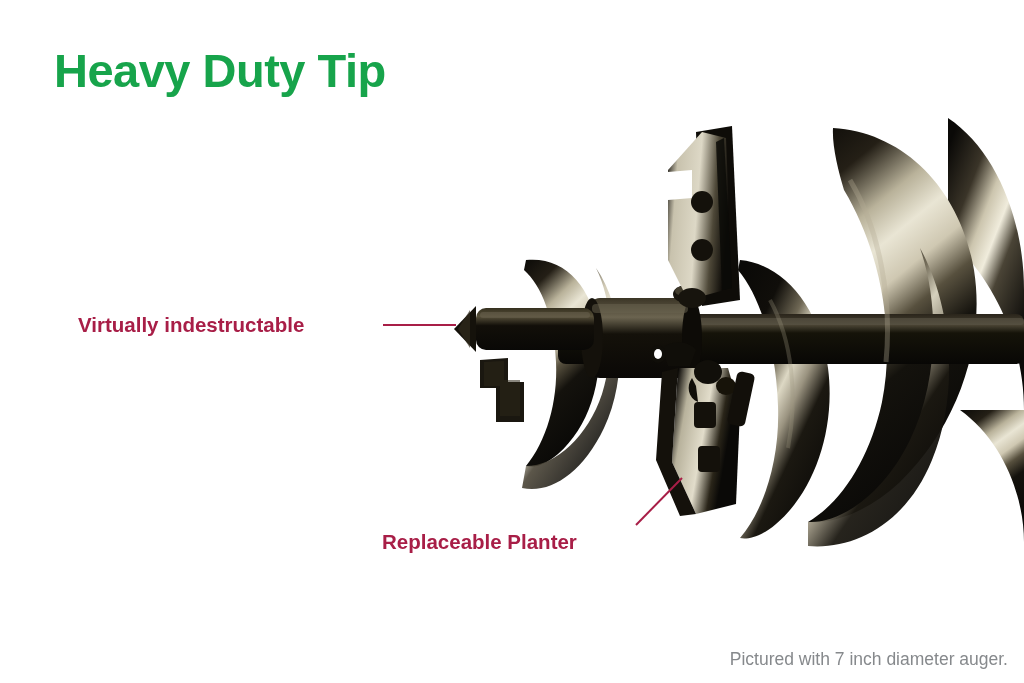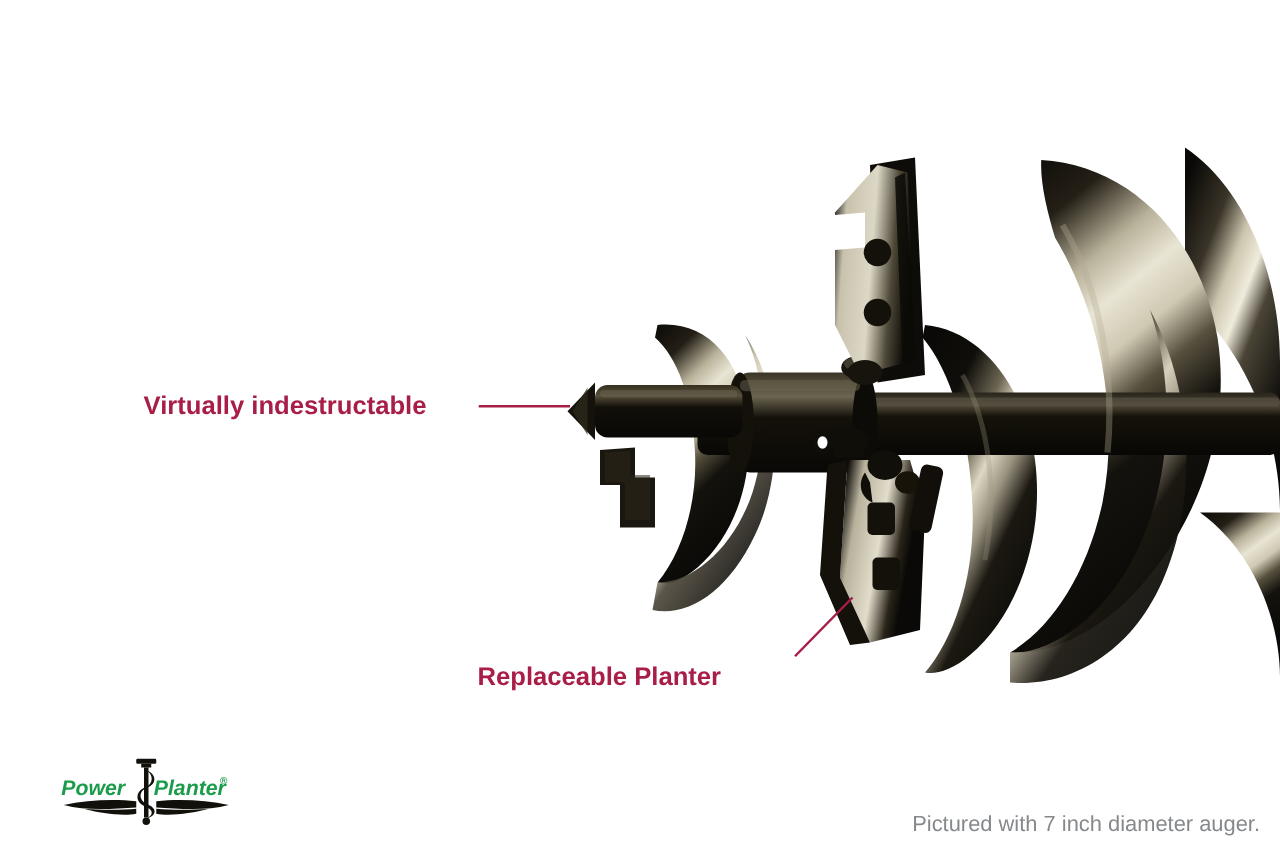--- a/index.html
+++ b/index.html
@@ -36,21 +36,21 @@
   .callout-label {
     position: absolute;
     color: #a81e47;
     font-weight: bold;
     line-height: 1.28;
   }
   #callout-tip-label {
     left: 78px;
     top: 312px;
     width: 300px;
-    text-align: center;
+    text-align: left;
     font-size: 20.5px;
   }
   #callout-blades-label {
     left: 382px;
     top: 529px;
     font-size: 20.5px;
     white-space: nowrap;
   }
 
   
@@ -98,20 +98,21 @@
     top: 110px;
     width: 584px;
     height: 440px;
   }
 </style>
 </head>
 <body>
 
 <div id="canvas">
 
+  <div id="page-title">Heavy Duty Tip</div>
 
   <div id="product-image">
     <svg width="584" height="440" viewBox="0 0 584 440" xmlns="http://www.w3.org/2000/svg" aria-hidden="true">
       <defs>
 
         <linearGradient id="flightA" x1="0" y1="0" x2="0.35" y2="1">
           <stop offset="0%" stop-color="#0b0a07"></stop>
           <stop offset="16%" stop-color="#241f16"></stop>
           <stop offset="30%" stop-color="#b9b29a"></stop>
           <stop offset="40%" stop-color="#e9e5d4"></stop>
@@ -259,38 +260,14 @@
 
   <div id="callout-blades-label" class="callout-label">Replaceable Planter</div>
   <div id="leader-line-blades">
     <svg width="60" height="60" viewBox="0 0 60 60" xmlns="http://www.w3.org/2000/svg" aria-hidden="true">
       <line x1="6" y1="55" x2="52" y2="8" stroke="#a81e47" stroke-width="2"></line>
     </svg>
   </div>
 
   <div id="footer-caption">Pictured with 7 inch diameter auger.</div>
 
-  <div id="brand-logo">
-    <svg width="140" height="54" viewBox="0 0 140 54" xmlns="http://www.w3.org/2000/svg" aria-hidden="true">
-
-      <g fill="#12100b">
-        <rect x="62" y="1" width="16" height="4" rx="1"></rect>
-        <rect x="66" y="5" width="8" height="3"></rect>
-        <rect x="68.2" y="8" width="3.6" height="40"></rect>
-        <path d="M70,10 C78,13 79,21 71,24 C63,27 64,35 72,38 C79,41 78,47 70,49
-                 C76,46 76,42 69,39 C61,36 61,27 69,24 C76,21 76,14 70,10 Z"></path>
-        <ellipse cx="70" cy="51" rx="3" ry="3"></ellipse>
-      </g>
-
-      <g fill="#12100b">
-        <path d="M4,38 C22,34 44,33 62,35 L62,40 C44,41 22,43 4,38 Z"></path>
-        <path d="M136,38 C118,34 96,33 78,35 L78,40 C96,41 118,43 136,38 Z"></path>
-        <path d="M20,41 C34,45 52,47 62,45 L62,41 C50,42 34,42 20,41 Z"></path>
-        <path d="M120,41 C106,45 88,47 78,45 L78,41 C90,42 106,42 120,41 Z"></path>
-      </g>
-
-      <text x="2" y="30" font-family="'Liberation Sans', sans-serif" font-size="17" font-weight="bold" font-style="italic" fill="#1a9c4b">Power</text>
-      <text x="76" y="30" font-family="'Liberation Sans', sans-serif" font-size="17" font-weight="bold" font-style="italic" fill="#1a9c4b">Planter</text>
-      <text x="129" y="21" font-family="'Liberation Sans', sans-serif" font-size="8" font-weight="bold" fill="#1a9c4b">®</text>
-    </svg>
-  </div>
 
 </div>
 
 </body></html>

